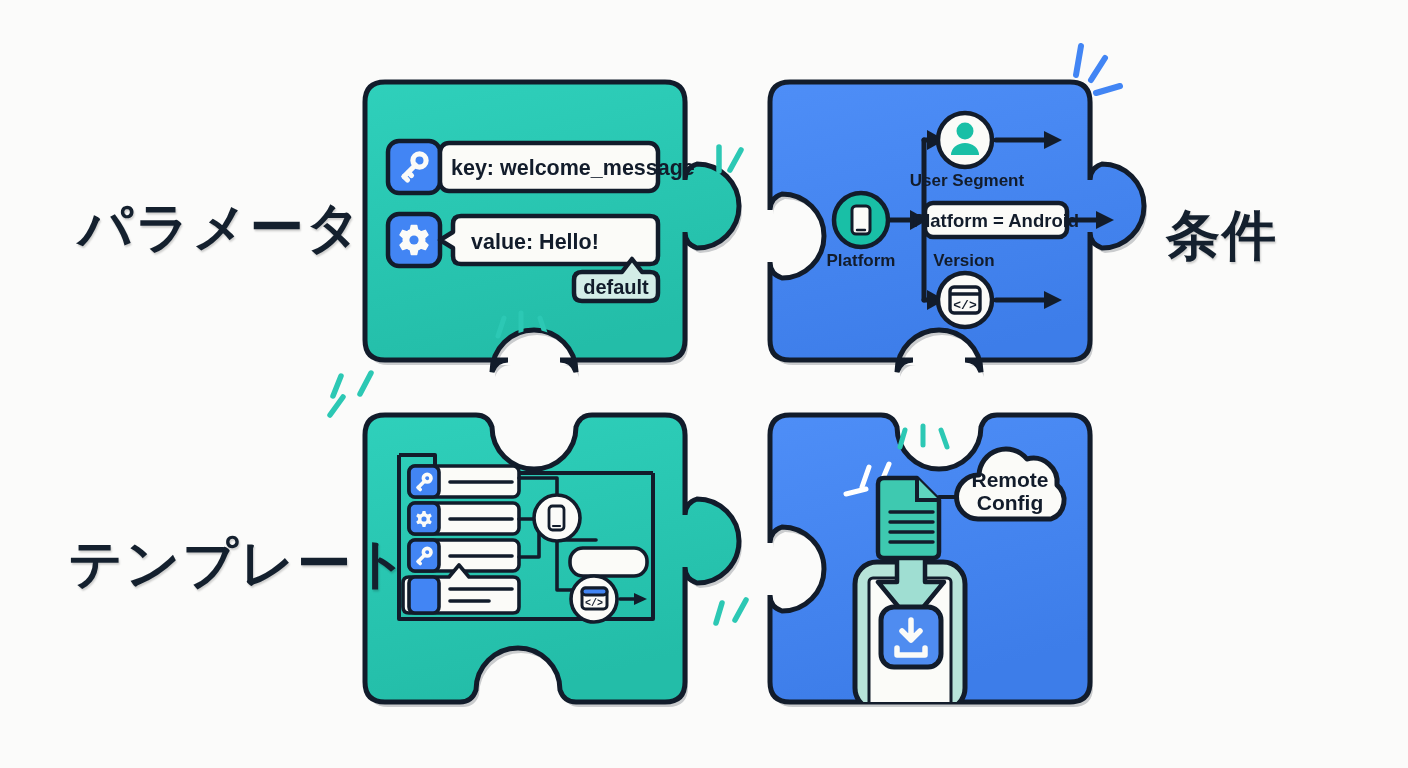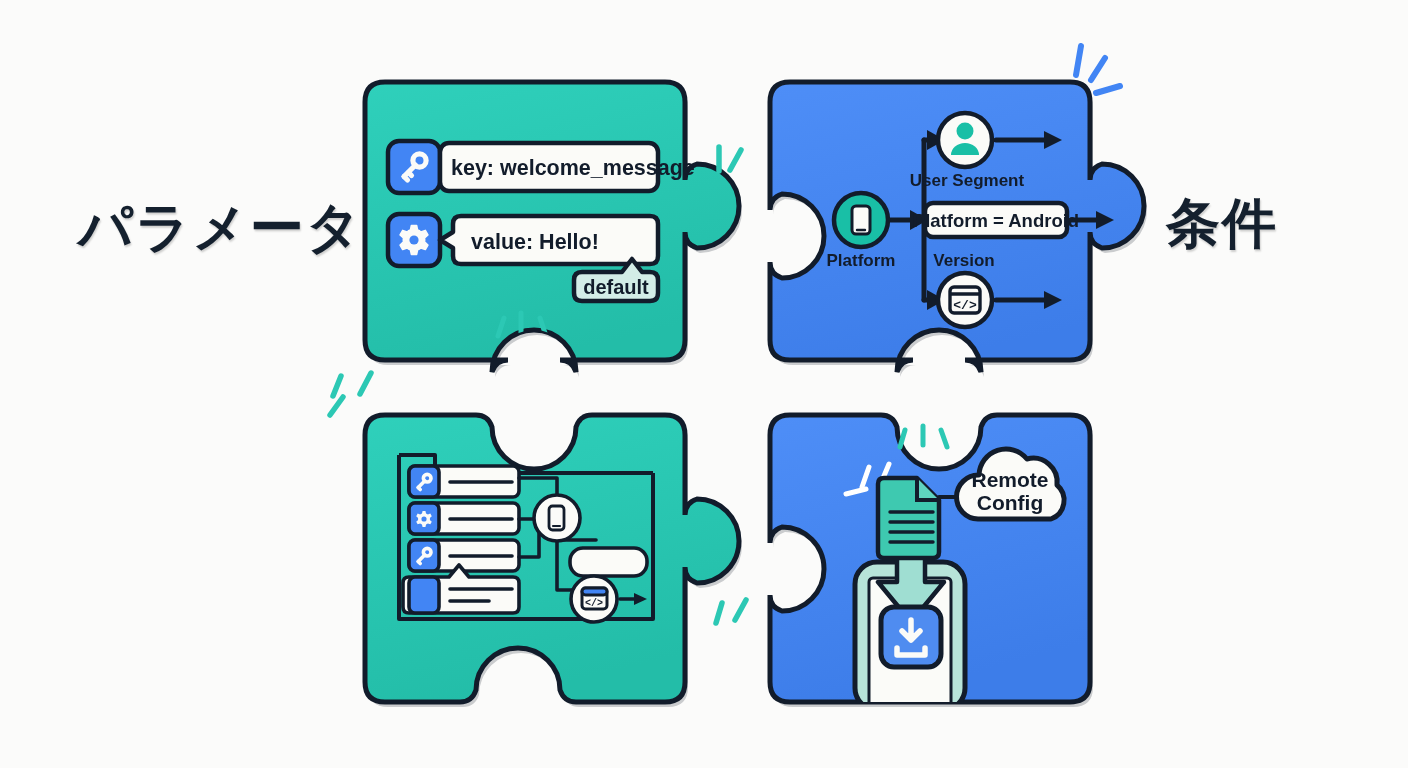--- a/index.html
+++ b/index.html
@@ -15,21 +15,21 @@
     position:absolute;
     font-family:Liberation Mono, monospace;
     font-weight:bold;
     color:#14202e;
     font-size:54px;
     letter-spacing:2px;
     white-space:nowrap;
     text-shadow:1px 2px 2px rgba(0,0,0,0.18);
   }
   #label-parameter{left:78px;top:192px;}
-  #label-condition{left:1166px;top:188px;}
+  #label-condition{left:1166px;top:200px;}
   #label-template{left:68px;top:528px;}
   #label-fetch{left:1146px;top:528px;}
 </style>
 </head>
 <body>
 
 <div id="stage">
 
   <svg id="svgroot" viewBox="0 0 1408 768" xmlns="http://www.w3.org/2000/svg">
     <defs>
@@ -425,14 +425,15 @@
     <g stroke="#2cc8b4" stroke-width="5" stroke-linecap="round">
       <line x1="905" y1="430" x2="900" y2="447"></line>
       <line x1="923" y1="426" x2="923" y2="445"></line>
       <line x1="941" y1="430" x2="947" y2="447"></line>
     </g>
 
   </svg>
 
   <div class="jp" id="label-parameter">パラメータ</div>
   <div class="jp" id="label-condition">条件</div>
+  <div class="jp" id="label-template">テンプレート</div>
 
 </div>
 
 </body></html>

